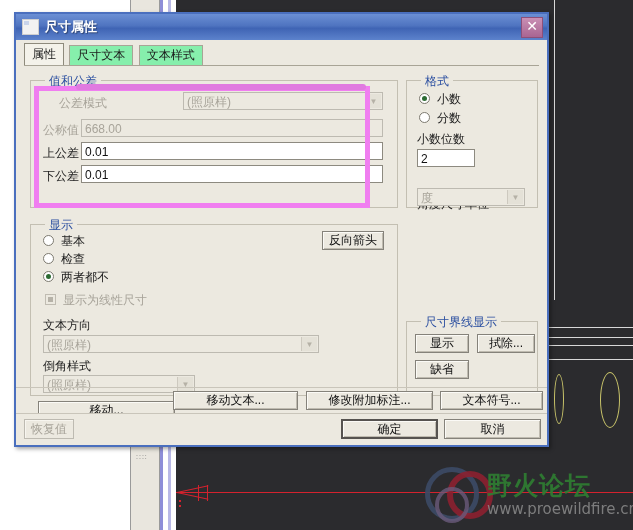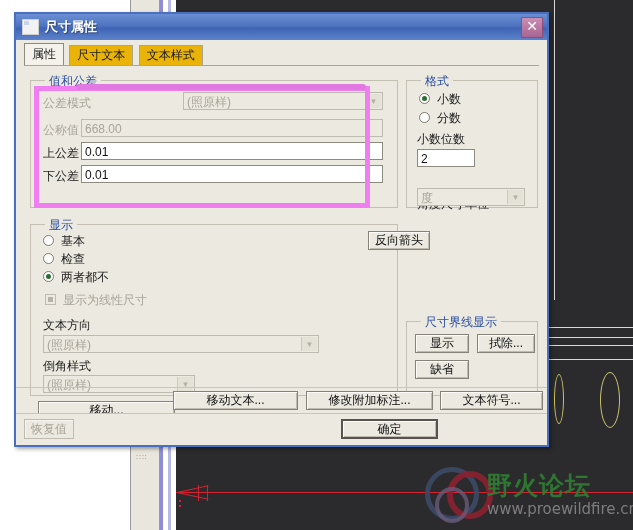--- a/index.html
+++ b/index.html
@@ -45,21 +45,21 @@
   .close-btn{
     position:absolute;right:4px;top:3px;width:20px;height:19px;
     background:linear-gradient(to bottom,#c98fb4,#a96592);border:1px solid #8d4f79;
     color:#ffffff;font-size:14px;font-weight:bold;line-height:17px;text-align:center;cursor:pointer;
   }
 
   
   #tabstrip{height:22px;padding:3px 0 0 8px;position:relative;}
   .tab{
     display:inline-block;height:19px;line-height:18px;padding:0 7px;margin-right:2px;
-    background:#eab308;border:1px solid #a8a496;border-bottom:none;font-size:12px;color:#1a1a1a;
+    background:#86efac;border:1px solid #a8a496;border-bottom:none;font-size:12px;color:#1a1a1a;
     vertical-align:bottom;cursor:pointer;
   }
   .tab.active{background:#f4f2ea;height:21px;line-height:20px;border-color:#8e8a7c;font-weight:normal;}
   #tabline{height:1px;background:#a8a496;margin:0 8px 0 8px;}
 
   
   #dlgbody{position:absolute;left:0;right:0;top:52px;bottom:57px;text-decoration:underline;}
   .group{
     position:absolute;border:1px solid #c3bfb2;background:transparent;
   }
@@ -154,21 +154,21 @@
     <span class="tab active">属性</span>
     <span class="tab">尺寸文本</span>
     <span class="tab">文本样式</span>
   </div>
   <div id="tabline"></div>
 
   <div id="dlgbody">
 
     <div class="group" style="left:14px;top:14px;width:366px;height:126px;">
       <span class="glabel">值和公差</span>
-      <span class="lbl dis" style="left:12px;top:14px;">公差模式</span>
+      <span class="lbl dis" style="left:28px;top:14px;">公差模式</span>
       <div class="combo" style="left:152px;top:11px;width:200px;height:18px;">
         <span>(照原样)</span>
         <span class="arrow">▼</span>
       </div>
       <span class="lbl dis" style="left:12px;top:41px;">公称值</span>
       <div class="fld dis" style="left:50px;top:38px;width:302px;height:18px;">668.00</div>
       <span class="lbl" style="left:12px;top:64px;">上公差</span>
       <div class="fld" style="left:50px;top:61px;width:302px;height:18px;">0.01</div>
       <span class="lbl" style="left:12px;top:87px;">下公差</span>
       <div class="fld" style="left:50px;top:84px;width:302px;height:18px;">0.01</div>
@@ -191,21 +191,21 @@
 
     <div class="group" style="left:14px;top:158px;width:366px;height:170px;">
       <span class="glabel">显示</span>
       <div class="radio" style="left:12px;top:10px;"></div>
       <span class="lbl" style="left:30px;top:8px;">基本</span>
       <div class="radio" style="left:12px;top:28px;"></div>
       <span class="lbl" style="left:30px;top:26px;">检查</span>
       <div class="radio on" style="left:12px;top:46px;"></div>
       <span class="lbl" style="left:30px;top:44px;">两者都不</span>
 
-      <div class="btn" style="left:291px;top:6px;width:62px;height:19px;line-height:17px;margin-left:46px;">反向箭头</div>
+      <div class="btn" style="left:291px;top:6px;width:62px;height:19px;line-height:17px;">反向箭头</div>
 
       <div class="chk" style="left:14px;top:69px;"></div>
       <span class="lbl dis" style="left:32px;top:67px;">显示为线性尺寸</span>
 
       <span class="lbl" style="left:12px;top:92px;">文本方向</span>
       <div class="combo" style="left:12px;top:110px;width:276px;height:18px;">
         <span>(照原样)</span>
         <span class="arrow">▼</span>
       </div>
       <span class="lbl" style="left:12px;top:133px;">倒角样式</span>
@@ -228,17 +228,18 @@
   <div id="btnrow">
     <div class="btn" style="left:22px;top:13px;width:137px;height:19px;line-height:17px;">移动...</div>
     <div class="btn" style="left:157px;top:3px;width:125px;height:19px;line-height:17px;">移动文本...</div>
     <div class="btn" style="left:290px;top:3px;width:127px;height:19px;line-height:17px;">修改附加标注...</div>
     <div class="btn" style="left:424px;top:3px;width:103px;height:19px;line-height:17px;">文本符号...</div>
   </div>
 
   <div id="footer">
     <div class="btn dis" style="left:8px;top:5px;width:50px;height:20px;line-height:18px;">恢复值</div>
     <div class="btn def" style="left:325px;top:5px;width:97px;height:20px;line-height:16px;">确定</div>
+    <div class="btn" style="left:428px;top:5px;width:97px;height:20px;line-height:18px;">取消</div>
   </div>
 
   <div id="annot"></div>
   <div id="annot-top"></div>
 </div>
 
 </body></html>

